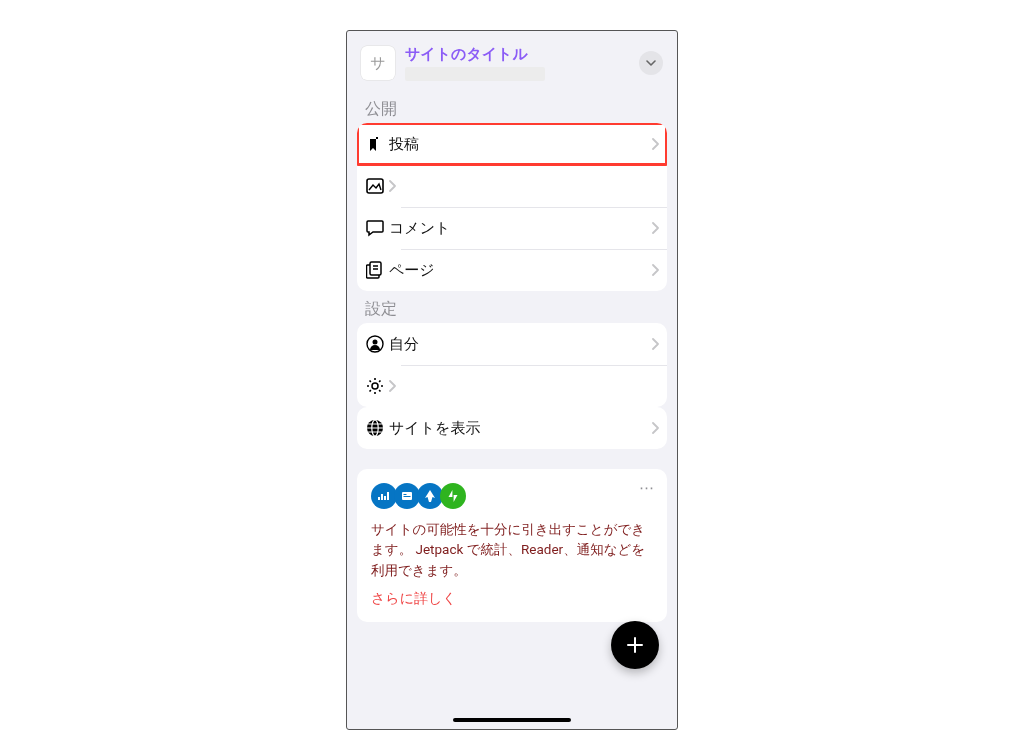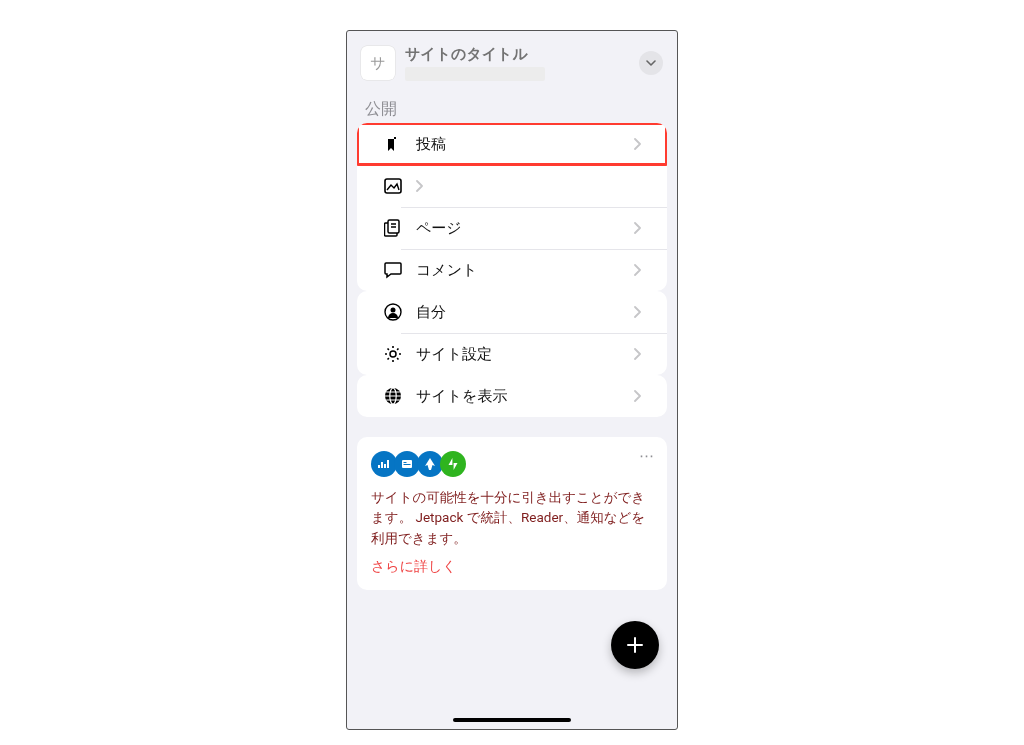--- a/index.html
+++ b/index.html
@@ -36,21 +36,21 @@
     font-size: 15px;
     color: #999;
     box-shadow: 0 0 0 0.5px #ddd;
   }
   .site-title-block {
     flex: 1;
   }
   .site-title {
     font-size: 15px;
     font-weight: 700;
-    color: #737373;
+    color: #8b5cf6;
   }
   .site-subtitle {
     display: block;
     width: 140px;
     height: 14px;
     background: #ececec;
     margin-top: 3px;
     border-radius: 2px;
   }
   .collapse-btn {
@@ -71,22 +71,22 @@
   }
   .group {
     margin: 0 10px;
     background: #fff;
     border-radius: 10px;
     overflow: hidden;
   }
   .row {
     display: flex;
     align-items: center;
-    padding: 11px 26px;
-    gap: 13px;
+    padding: 11px 8px;
+    gap: 4px;
     position: relative;
     min-height: 42px;
   }
   .row + .row::before {
     content: "";
     position: absolute;
     top: 0;
     left: 44px;
     right: 0;
     height: 0.5px;
@@ -233,48 +233,49 @@
       <span class="chevron">
         <svg width="7" height="12" viewBox="0 0 7 12">
             <path d="M1 1 L6 6 L1 11" stroke="#c6c6c8" stroke-width="1.8" fill="none" stroke-linecap="round" stroke-linejoin="round"></path>
           </svg>
       </span>
     </div>
 
     <div class="row">
       <span class="row-icon">
         <svg width="18" height="18" viewBox="0 0 18 18">
+            <path d="M2 2 h14 a1 1 0 0 1 1 1 v9 a1 1 0 0 1 -1 1 h-9 l-4 3 v-3 h-1 a1 1 0 0 1 -1 -1 v-9 a1 1 0 0 1 1 -1 z" fill="none" stroke="#000" stroke-width="1.5"></path>
+          </svg>
+      </span>
+      <span class="row-label">コメント</span>
+      <span class="chevron">
+        <svg width="7" height="12" viewBox="0 0 7 12">
+            <path d="M1 1 L6 6 L1 11" stroke="#c6c6c8" stroke-width="1.8" fill="none" stroke-linecap="round" stroke-linejoin="round"></path>
+          </svg>
+      </span>
+    </div>
+
+    <div class="row">
+      <span class="row-icon">
+        <svg width="18" height="18" viewBox="0 0 18 18">
             <rect x="4" y="1" width="11" height="13" rx="1.5" fill="none" stroke="#000" stroke-width="1.5"></rect>
             <path d="M4 4 H1.5 a1 1 0 0 0 -1 1 V16 a1 1 0 0 0 1 1 H12 a1 1 0 0 0 1 -1 V14" fill="none" stroke="#000" stroke-width="1.5"></path>
             <path d="M7 5 h5 M7 8 h5" stroke="#000" stroke-width="1.3"></path>
           </svg>
       </span>
       <span class="row-label">ページ</span>
       <span class="chevron">
         <svg width="7" height="12" viewBox="0 0 7 12">
             <path d="M1 1 L6 6 L1 11" stroke="#c6c6c8" stroke-width="1.8" fill="none" stroke-linecap="round" stroke-linejoin="round"></path>
           </svg>
       </span>
     </div>
-
-    <div class="row">
-      <span class="row-icon">
-        <svg width="18" height="18" viewBox="0 0 18 18">
-            <path d="M2 2 h14 a1 1 0 0 1 1 1 v9 a1 1 0 0 1 -1 1 h-9 l-4 3 v-3 h-1 a1 1 0 0 1 -1 -1 v-9 a1 1 0 0 1 1 -1 z" fill="none" stroke="#000" stroke-width="1.5"></path>
-          </svg>
-      </span>
-      <span class="row-label">コメント</span>
-      <span class="chevron">
-        <svg width="7" height="12" viewBox="0 0 7 12">
-            <path d="M1 1 L6 6 L1 11" stroke="#c6c6c8" stroke-width="1.8" fill="none" stroke-linecap="round" stroke-linejoin="round"></path>
-          </svg>
-      </span>
-    </div>
-  </div>
-
+  </div>
+
+  <div class="section-label">設定</div>
   <div class="group">
 
     <div class="row">
       <span class="row-icon">
         <svg width="18" height="18" viewBox="0 0 18 18">
             <circle cx="9" cy="9" r="8" fill="none" stroke="#000" stroke-width="1.4"></circle>
             <circle cx="9" cy="7" r="2.5" fill="#000"></circle>
             <path d="M4 15 a5 5 0 0 1 10 0" fill="#000"></path>
           </svg>
       </span>
@@ -286,21 +287,20 @@
       </span>
     </div>
 
     <div class="row">
       <span class="row-icon">
         <svg width="18" height="18" viewBox="0 0 18 18">
             <circle cx="9" cy="9" r="3" fill="none" stroke="#000" stroke-width="1.5"></circle>
             <path d="M9 1 v2 M9 15 v2 M1 9 h2 M15 9 h2 M3.5 3.5 l1.4 1.4 M13.1 13.1 l1.4 1.4 M14.5 3.5 l-1.4 1.4 M4.9 13.1 l-1.4 1.4" stroke="#000" stroke-width="1.6"></path>
           </svg>
       </span>
-      <span class="row-label">サイト設定</span>
       <span class="chevron">
         <svg width="7" height="12" viewBox="0 0 7 12">
             <path d="M1 1 L6 6 L1 11" stroke="#c6c6c8" stroke-width="1.8" fill="none" stroke-linecap="round" stroke-linejoin="round"></path>
           </svg>
       </span>
     </div>
   </div>
 
   <div class="group">
     <div class="row">

